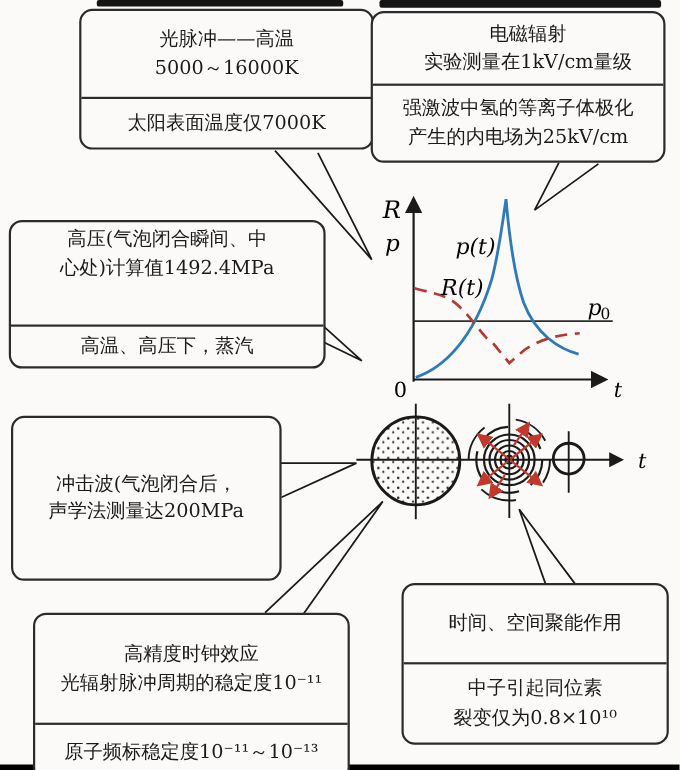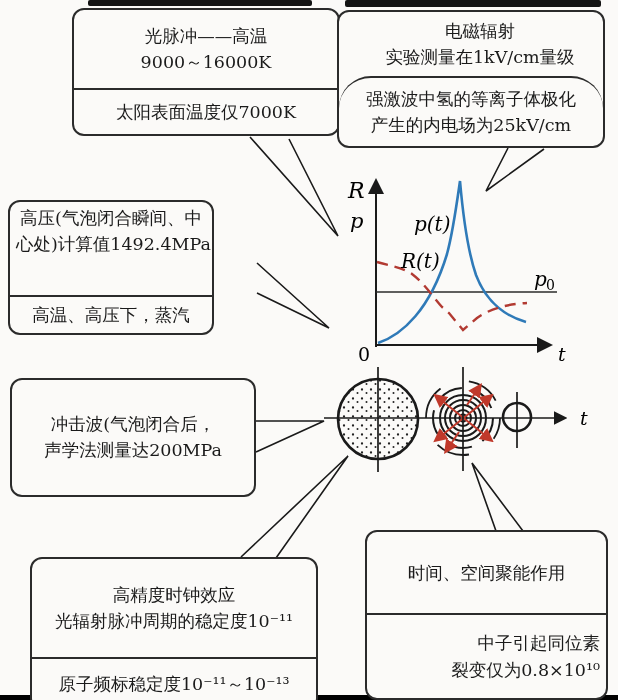--- a/index.html
+++ b/index.html
@@ -83,68 +83,68 @@
     <path d="M508,148 L486,191 L544,149" fill="none" stroke="#1a1a1a" stroke-width="1.6"></path>
     <path d="M257,263 L329,328 L257,293" fill="none" stroke="#1a1a1a" stroke-width="1.6"></path>
     <path d="M255,421 L324,421 L256,452" fill="none" stroke="#1a1a1a" stroke-width="1.6"></path>
     <path d="M241,557 L348,456 L276,558" fill="none" stroke="#1a1a1a" stroke-width="1.6"></path>
     <path d="M496,531 L472,463 L523,531" fill="none" stroke="#1a1a1a" stroke-width="1.6"></path>
   </svg>
 
   <div class="box" style="left:72px;top:8px;width:268px;height:128px;">
     <div class="sec" style="flex:82;">
       <div class="ln">光脉冲——高温</div>
-      <div class="ln">9000～16000K</div>
+      <div class="ln">5000～16000K</div>
     </div>
     <div class="sec split" style="flex:44;">
       <div class="ln">太阳表面温度仅7000K</div>
     </div>
   </div>
 
   <div class="box" style="left:337px;top:10px;width:268px;height:138px;">
     <div class="sec" style="flex:66;padding-left:24px;">
       <div class="ln">电磁辐射</div>
       <div class="ln">实验测量在1kV/cm量级</div>
     </div>
-    <div class="sec split" style="flex:70;border-radius:32px;">
+    <div class="sec split" style="flex:70;">
       <div class="ln">强激波中氢的等离子体极化</div>
       <div class="ln">产生的内电场为25kV/cm</div>
     </div>
   </div>
 
-  <div class="box" style="left:8px;top:200px;width:206px;height:135px;">
+  <div class="box" style="left:8px;top:200px;width:288px;height:135px;">
     <div class="sec" style="flex:65;">
       <div class="ln">高压(气泡闭合瞬间、中</div>
       <div class="ln">心处)计算值1492.4MPa</div>
     </div>
     <div class="sec split" style="flex:68;margin-top:34px;">
       <div class="ln">高温、高压下，蒸汽</div>
     </div>
   </div>
 
-  <div class="box" style="left:10px;top:378px;width:246px;height:119px;">
+  <div class="box" style="left:10px;top:378px;width:246px;height:150px;">
     <div class="sec" style="flex:92;line-height:1.45;">
       <div class="ln">冲击波(气泡闭合后，</div>
       <div class="ln">声学法测量达200MPa</div>
     </div>
   </div>
 
   <div class="box" style="left:30px;top:557px;width:288px;height:153px;">
     <div class="sec" style="flex:91;">
       <div class="ln">高精度时钟效应</div>
       <div class="ln">光辐射脉冲周期的稳定度10⁻¹¹</div>
     </div>
     <div class="sec split" style="flex:42;">
       <div class="ln">原子频标稳定度10⁻¹¹～10⁻¹³</div>
     </div>
   </div>
 
-  <div class="box" style="left:365px;top:530px;width:243px;height:170px;">
+  <div class="box" style="left:365px;top:530px;width:243px;height:147px;">
     <div class="sec" style="flex:66;">
       <div class="ln">时间、空间聚能作用</div>
     </div>
-    <div class="sec split" style="flex:67;text-align:right;">
+    <div class="sec split" style="flex:67;">
       <div class="ln">中子引起同位素</div>
       <div class="ln">裂变仅为0.8×10¹⁰</div>
     </div>
   </div>
 
 </div>
 
 </body></html>

